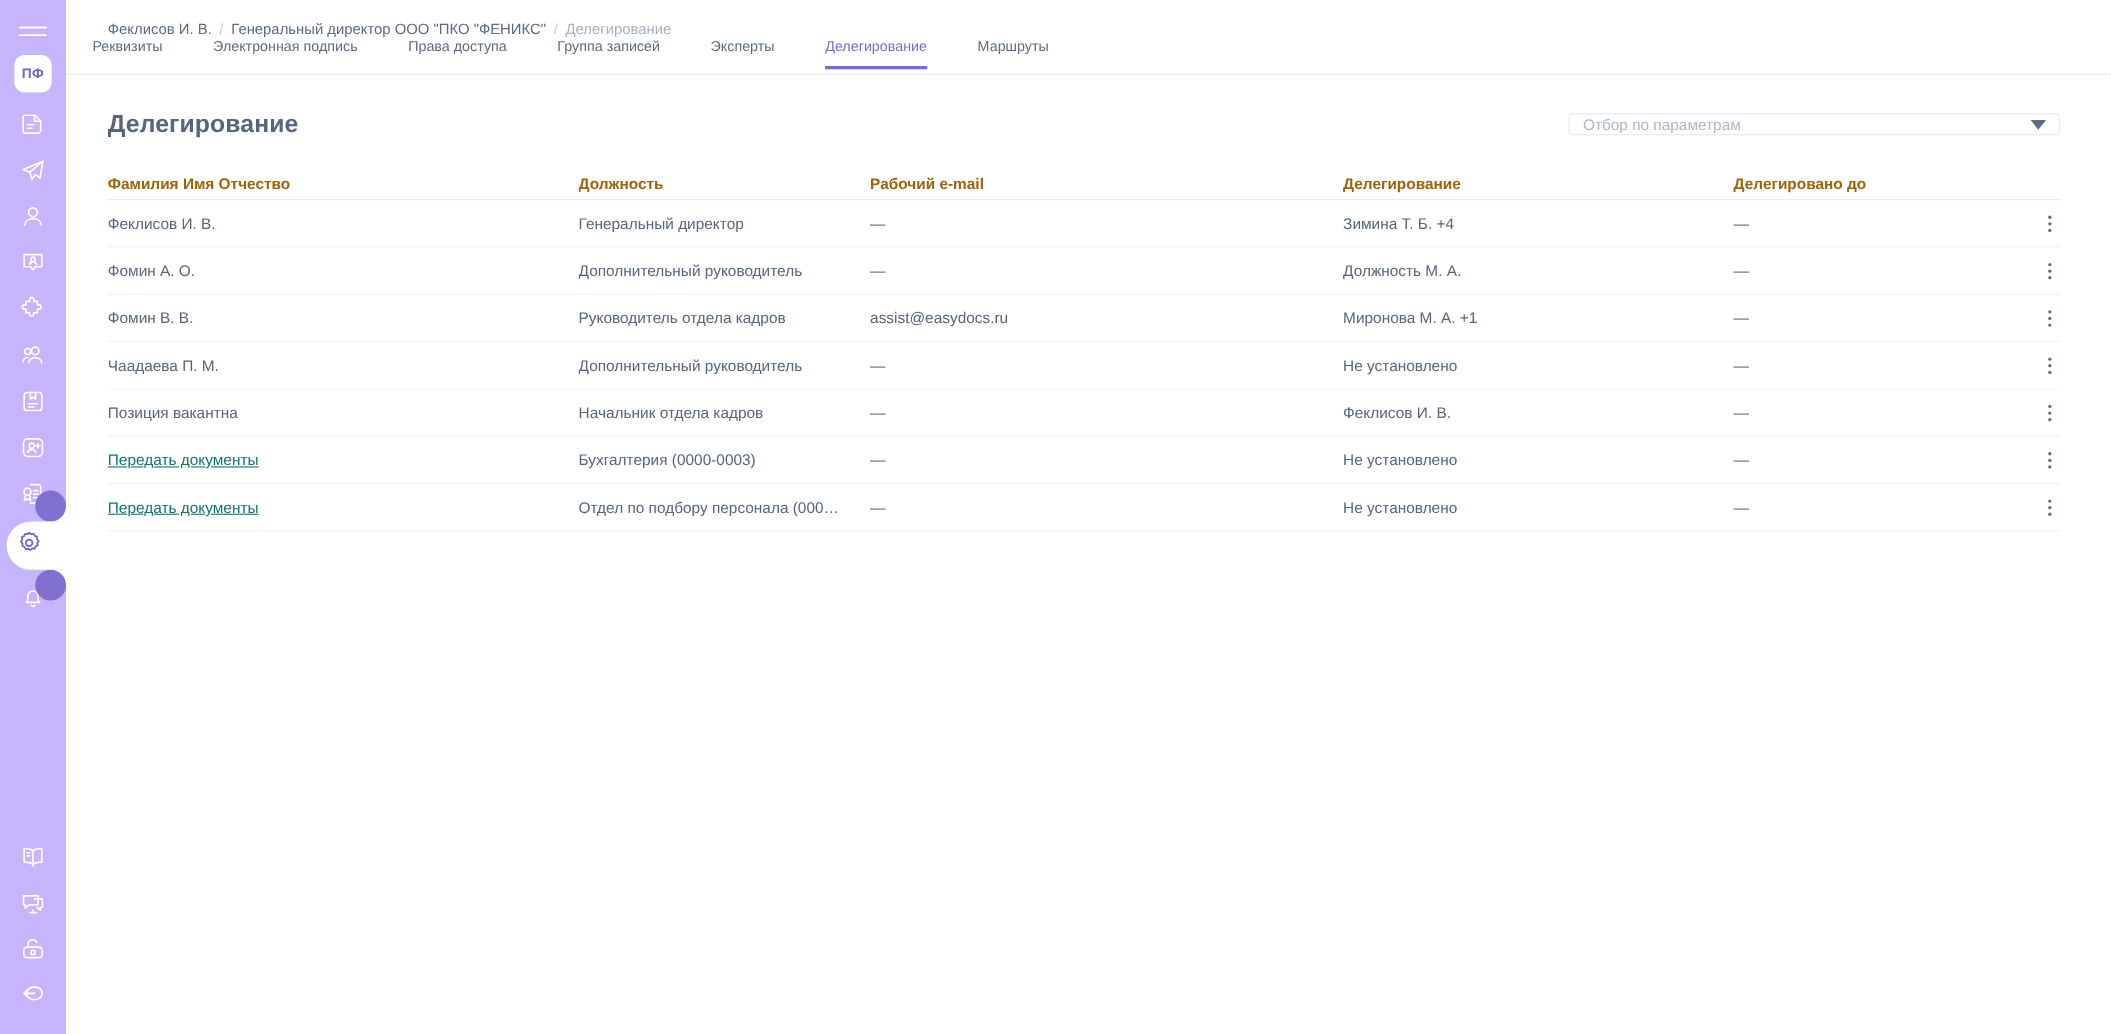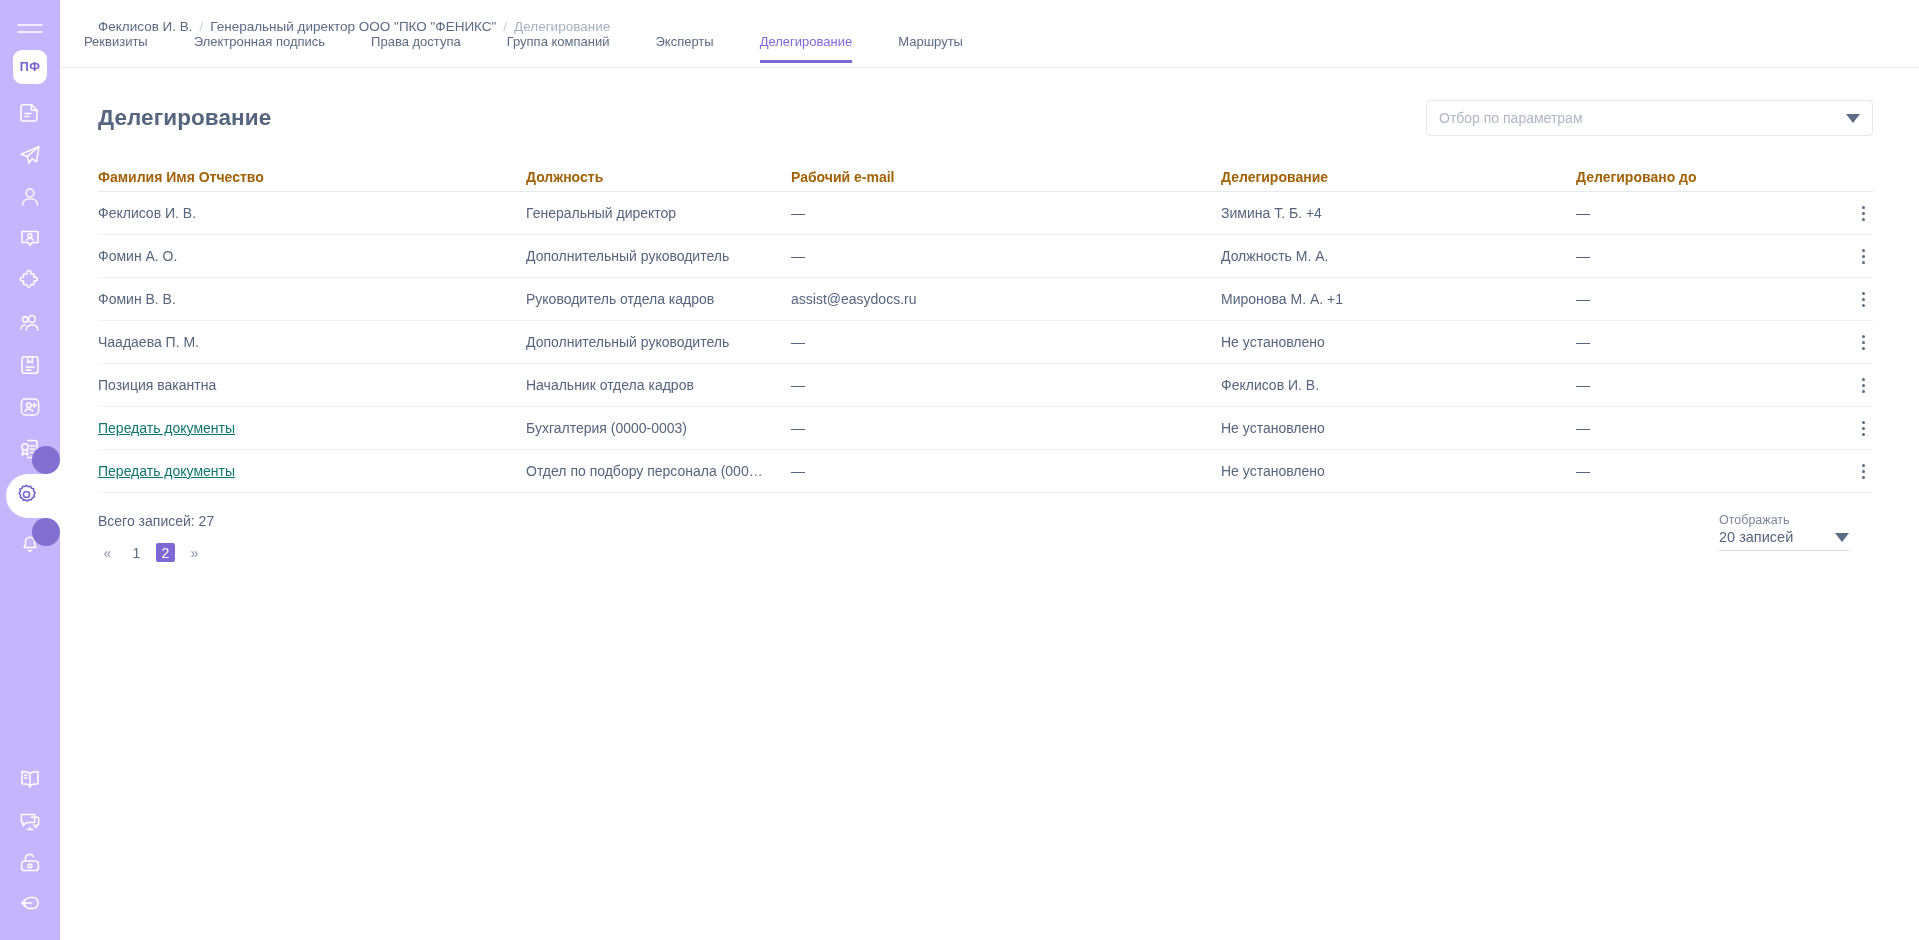--- a/index.html
+++ b/index.html
@@ -125,21 +125,21 @@
     padding: 0 46px 0 38px;
     display: flex; align-items: center; justify-content: space-between;
   }
   #page-title {
     font-size: 22.5px;
     font-weight: bold;
     color: #55657E;
     letter-spacing: .1px;
   }
   #filter-box {
-    width: 447px; height: 36px;
+    width: 447px; height: 20px;
     border: 1px solid #E3E7F0;
     border-radius: 4px;
     display: flex; align-items: center;
     padding: 0 12px;
     background: #ffffff;
   }
   #filter-input {
     flex: 1 1 auto;
     border: 0; outline: 0;
     font-family: inherit;
@@ -397,21 +397,21 @@
     <span class="sep">/</span>
     <span class="crumb">Генеральный директор ООО "ПКО "ФЕНИКС"</span>
     <span class="sep">/</span>
     <span class="crumb-current">Делегирование</span>
   </div>
 
   <div id="tabs">
     <div class="tab">Реквизиты</div>
     <div class="tab">Электронная подпись</div>
     <div class="tab">Права доступа</div>
-    <div class="tab">Группа компаний</div>
+    <div class="tab">Группа записей</div>
     <div class="tab">Эксперты</div>
     <div class="tab active">Делегирование</div>
     <div class="tab">Маршруты</div>
   </div>
 
   <div id="page-head">
     <h1 id="page-title">Делегирование</h1>
     <div id="filter-box">
       <input id="filter-input" type="text" placeholder="Отбор по параметрам" style="">
       <span class="caret"></span>
@@ -523,33 +523,14 @@
             <div class="kebab">
               <i></i>
               <i></i>
               <i></i>
             </div>
           </div>
         </div>
       </div>
   </div>
 
-  <div id="footer">
-    <div>
-      <div id="total">Всего записей: 27</div>
-      <div id="pager">
-        <span class="pg arrow">«</span>
-        <span class="pg">1</span>
-        <span class="pg active">2</span>
-        <span class="pg arrow">»</span>
-      </div>
-    </div>
-
-    <div id="per-page">
-      <div class="pp-label">Отображать</div>
-      <div class="pp-value-row">
-        <span class="pp-value">20 записей</span>
-        <span class="caret"></span>
-      </div>
-    </div>
-  </div>
 
 </main>
 
 </body></html>

